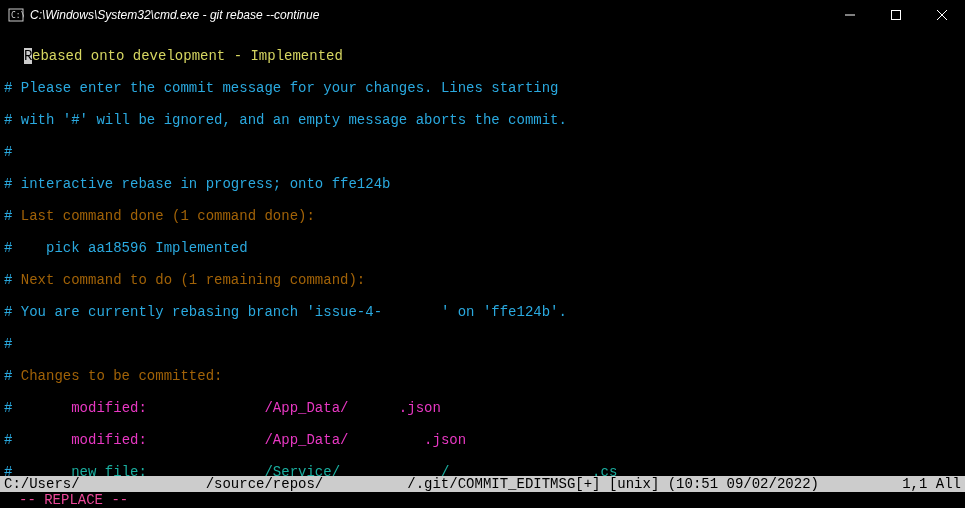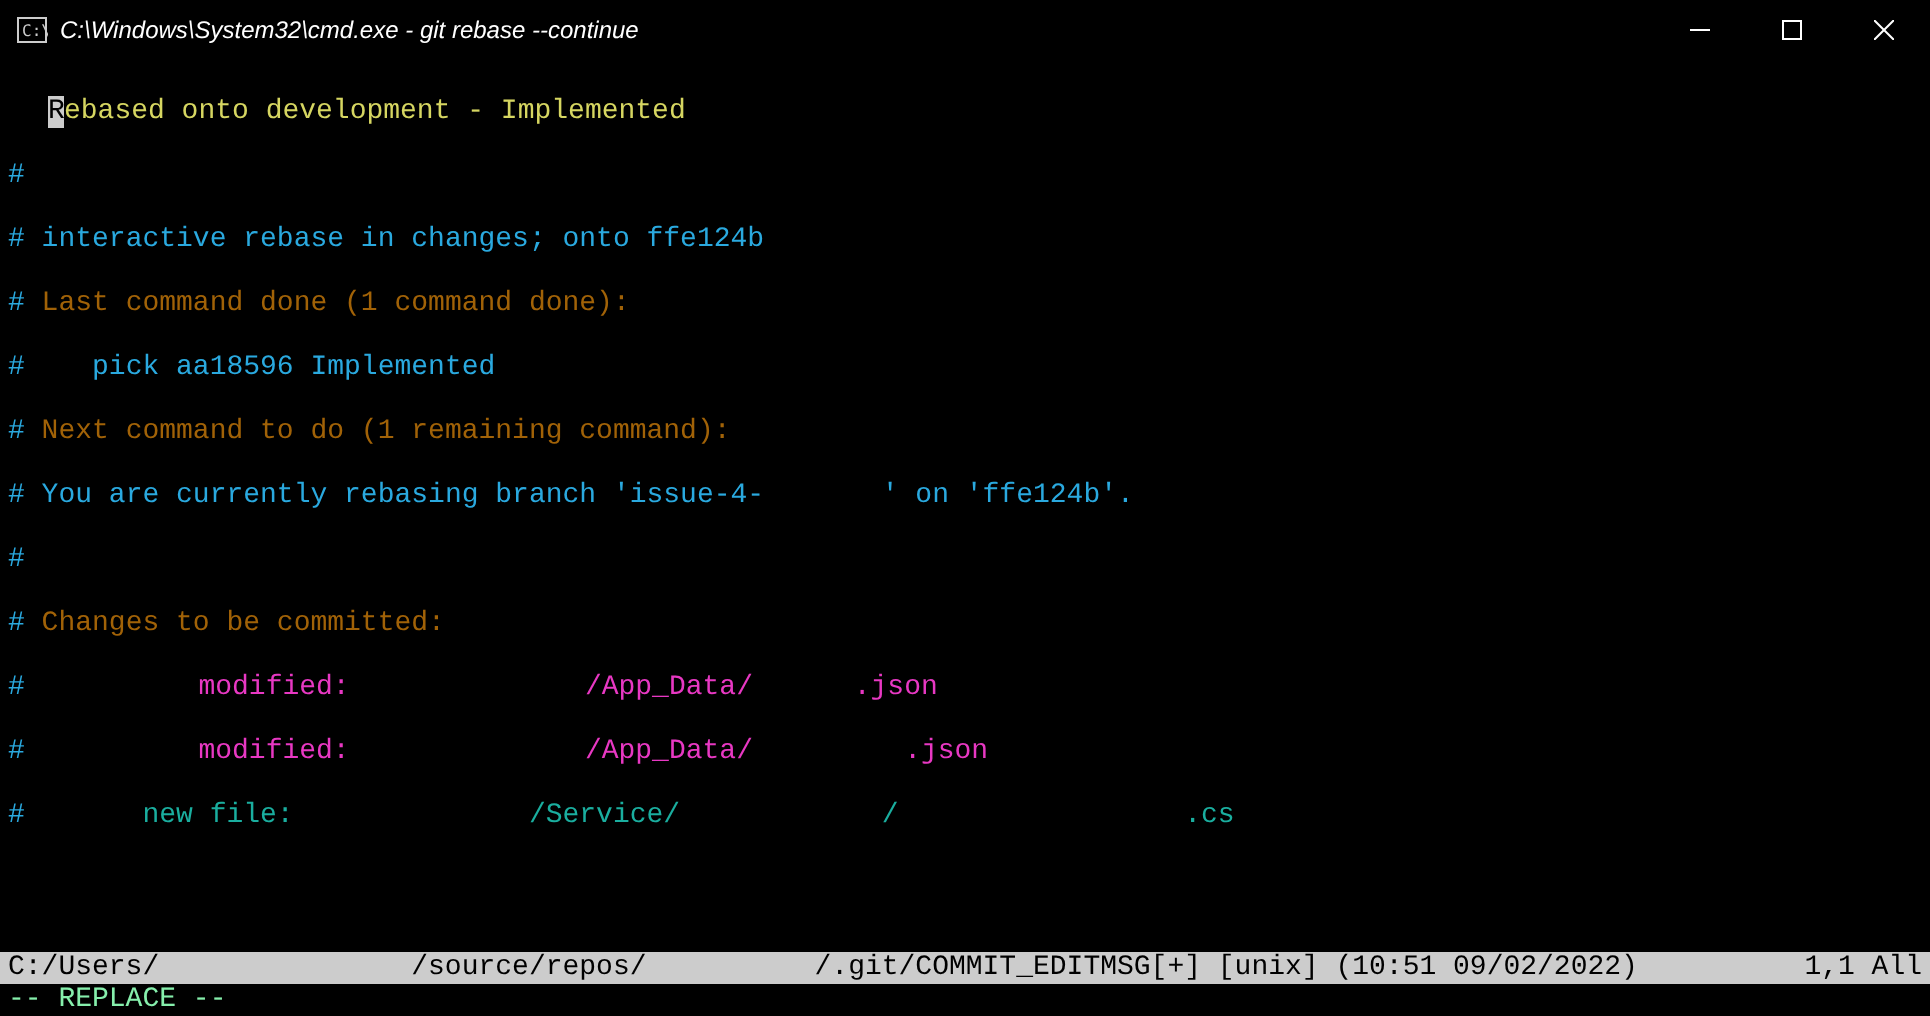--- a/index.html
+++ b/index.html
@@ -63,21 +63,21 @@
       white-space: pre;
       letter-spacing: 0;
     }
     .line {
       display: block;
       min-height: 16px;
     }
     .yellow { color: #d6d661; padding-left: 20px; }
     .cyan { color: #2aa9df; }
     .blue { color: #a16207; }
-    .magenta { color: #e838c3; margin-left: 28px; }
+    .magenta { color: #e838c3; }
     .teal { color: #1aae9f; }
     .status-line {
       position: absolute;
       bottom: 16px;
       left: 0;
       right: 0;
       background: #ccc;
       color: #000;
       padding: 0 4px;
       height: 16px;
@@ -89,22 +89,22 @@
       flex: 0 0 auto;
     }
     .status-right {
       margin-left: auto;
     }
     .mode-line {
       position: absolute;
       bottom: 0;
       left: 0;
       right: 0;
-      color: #86efac;
-      padding: 0 4px;
+      color: #ec4899;
+      padding: 0 19px;
       height: 16px;
       line-height: 16px;
     }
     .cursor {
       background: #ccc;
       color: #000;
       display: inline-block;
       width: 8px;
     }
   </style>
@@ -134,22 +134,24 @@
       <svg width="10" height="10" viewBox="0 0 10 10">
           <line x1="0" y1="0" x2="10" y2="10" stroke="#fff" stroke-width="1"></line>
           <line x1="10" y1="0" x2="0" y2="10" stroke="#fff" stroke-width="1"></line>
         </svg>
     </div>
   </div>
 </div>
 
 <div class="terminal">
 <span class="line yellow"><span class="cursor">R</span><span id="line1rest">ebased onto development - Implemented</span></span>
+<span class="line"><span class="cyan">#</span><span class="cyan"> Please enter the commit message for your changes. Lines starting</span></span>
+<span class="line"><span class="cyan">#</span><span class="cyan"> with '#' will be ignored, and an empty message aborts the commit.</span></span>
 <span class="line cyan">#</span>
-<span class="line"><span class="cyan">#</span><span class="cyan"> interactive rebase in changes; onto ffe124b</span></span>
+<span class="line"><span class="cyan">#</span><span class="cyan"> interactive rebase in progress; onto ffe124b</span></span>
 <span class="line"><span class="cyan">#</span><span class="blue"> Last command done (1 command done):</span></span>
 <span class="line"><span class="cyan">#</span><span class="cyan">    pick aa18596 Implemented</span></span>
 <span class="line"><span class="cyan">#</span><span class="blue"> Next command to do (1 remaining command):</span></span>
 <span class="line"><span class="cyan">#</span><span class="cyan"> You are currently rebasing branch 'issue-4-       ' on 'ffe124b'.</span></span>
 <span class="line cyan">#</span>
 <span class="line"><span class="cyan">#</span><span class="blue"> Changes to be committed:</span></span>
 <span class="line"><span class="cyan">#       </span><span class="magenta">modified:              /App_Data/      .json</span></span>
 <span class="line"><span class="cyan">#       </span><span class="magenta">modified:              /App_Data/         .json</span></span>
 <span class="line"><span class="cyan">#       </span><span class="teal">new file:              /Service/            /                 .cs</span></span>
 

